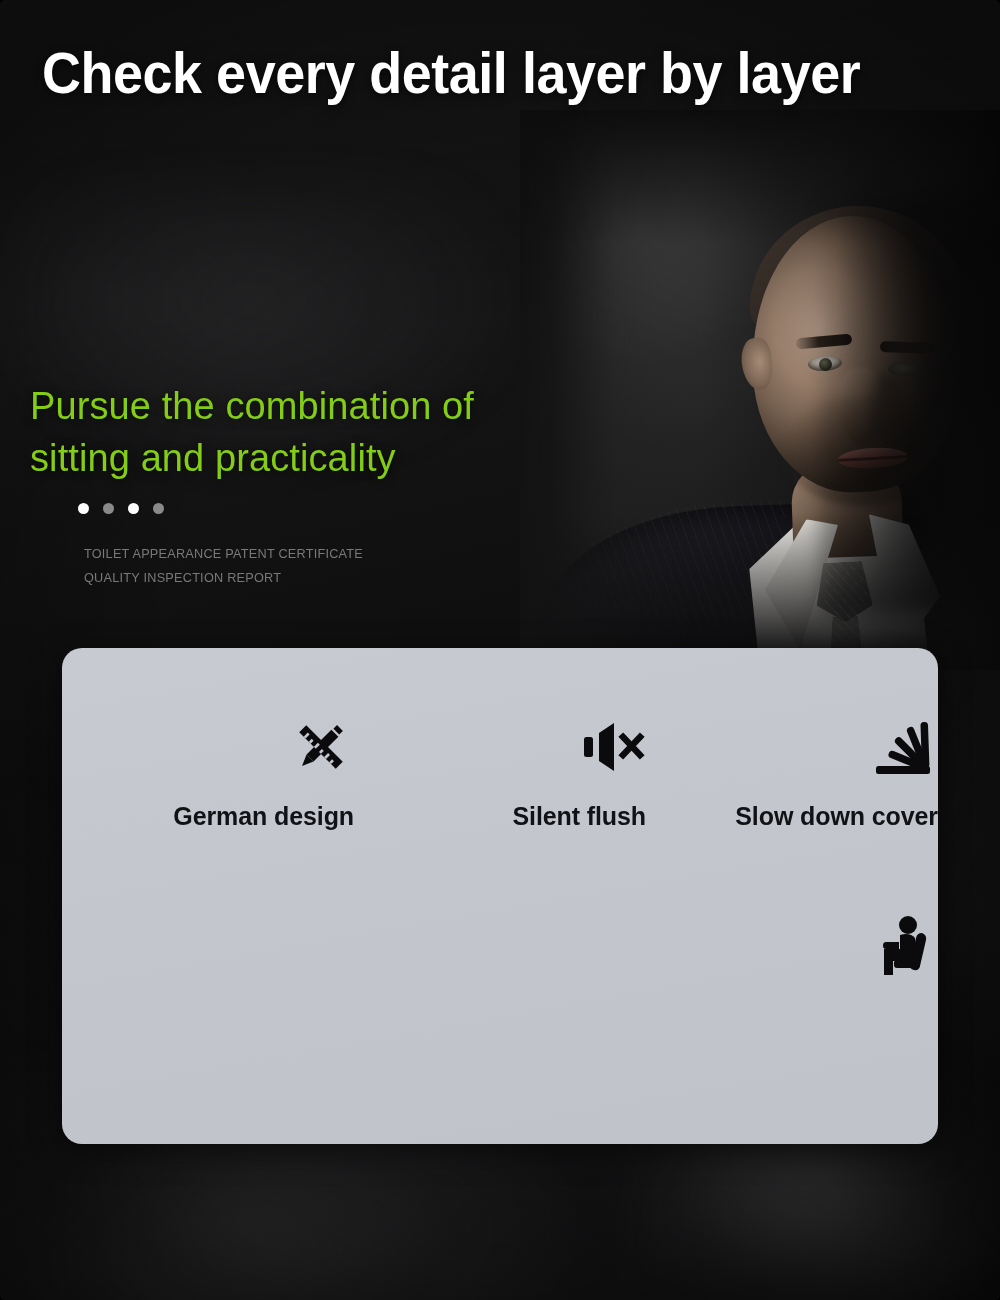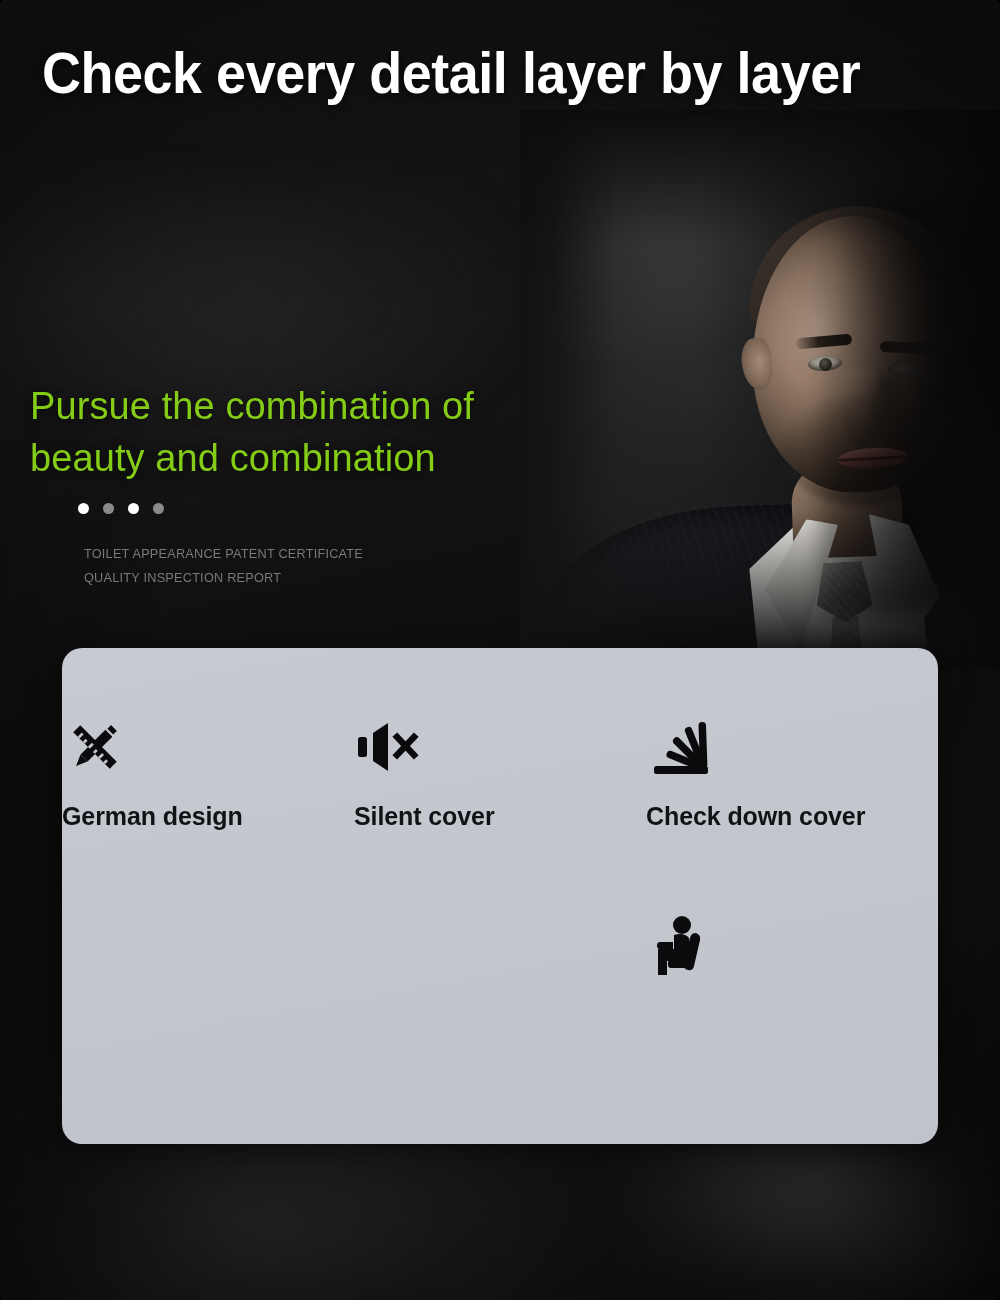--- a/index.html
+++ b/index.html
@@ -347,21 +347,21 @@
     position: absolute;
     left: 0; top: 62px;
     width: 876px;
     display: grid;
     grid-template-columns: repeat(3, 1fr);
     row-gap: 78px;
   }
   .feature {
     display: flex;
     flex-direction: column;
-    align-items: flex-start;
+    align-items: flex-end;
     justify-content: flex-start;
   }
   .feature-icon {
     height: 74px;
     display: flex;
     align-items: center;
     justify-content: center;
   }
   .feature-label {
     margin-top: 18px;
@@ -413,21 +413,21 @@
     </div>
     <div class="portrait-fade"></div>
   </div>
 
   <div class="bg-vignette"></div>
 
   <div class="headline">Check every detail layer by layer</div>
 
   <div class="subtitle">
     <div>Pursue the combination of</div>
-    <div>beauty and combination</div>
+    <div>sitting and practicality</div>
   </div>
 
   <div class="dots">
     <span class="dot" style="background:#ffffff"></span>
     <span class="dot" style="background:#8a8a8a"></span>
     <span class="dot" style="background:#ffffff"></span>
     <span class="dot" style="background:#8a8a8a"></span>
   </div>
 
   <div class="captions">
@@ -466,21 +466,21 @@
         <div class="feature-icon">
           <svg width="66" height="60" viewBox="0 0 66 60" fill="#0b0b0d" aria-hidden="true">
             <rect x="4" y="20" width="9" height="20" rx="2.5"></rect>
             <path d="M19 16 L34 6 L34 54 L19 44 Z"></path>
             <g stroke="#0b0b0d" stroke-width="6.5" stroke-linecap="square">
               <line x1="43" y1="20" x2="60" y2="38"></line>
               <line x1="60" y1="20" x2="43" y2="38"></line>
             </g>
           </svg>
         </div>
-        <div class="feature-label">Silent cover</div>
+        <div class="feature-label">Silent flush</div>
       </div>
 
       <div class="feature">
         <div class="feature-icon">
           <svg width="70" height="62" viewBox="0 0 70 62" fill="#0b0b0d" aria-hidden="true">
             <rect x="8" y="50" width="54" height="8" rx="2.5"></rect>
             <g transform="translate(58,52)">
               <g transform="rotate(-2)">
                   <rect x="-4" y="-46" width="7.5" height="46" rx="3.6"></rect>
                 </g>
@@ -489,21 +489,21 @@
                 </g>
               <g transform="rotate(-45)">
                   <rect x="-4" y="-42" width="7.5" height="42" rx="3.6"></rect>
                 </g>
               <g transform="rotate(-68)">
                   <rect x="-4" y="-40" width="7.5" height="40" rx="3.6"></rect>
                 </g>
             </g>
           </svg>
         </div>
-        <div class="feature-label">Check down cover</div>
+        <div class="feature-label">Slow down cover</div>
       </div>
 
       <div class="feature empty"></div>
       <div class="feature empty"></div>
 
       <div class="feature">
         <div class="feature-icon">
           <svg width="66" height="66" viewBox="0 0 66 66" fill="#0b0b0d" aria-hidden="true">
 
             <ellipse cx="36" cy="12" rx="9" ry="9"></ellipse>

